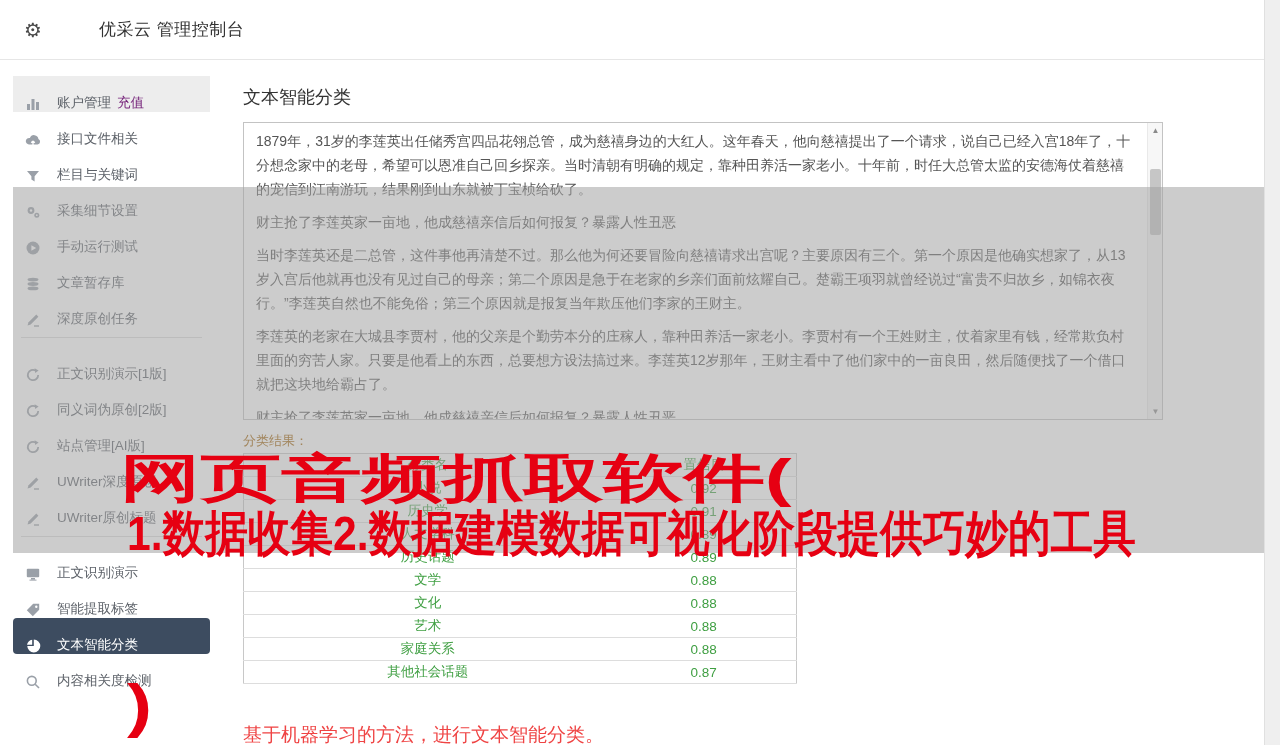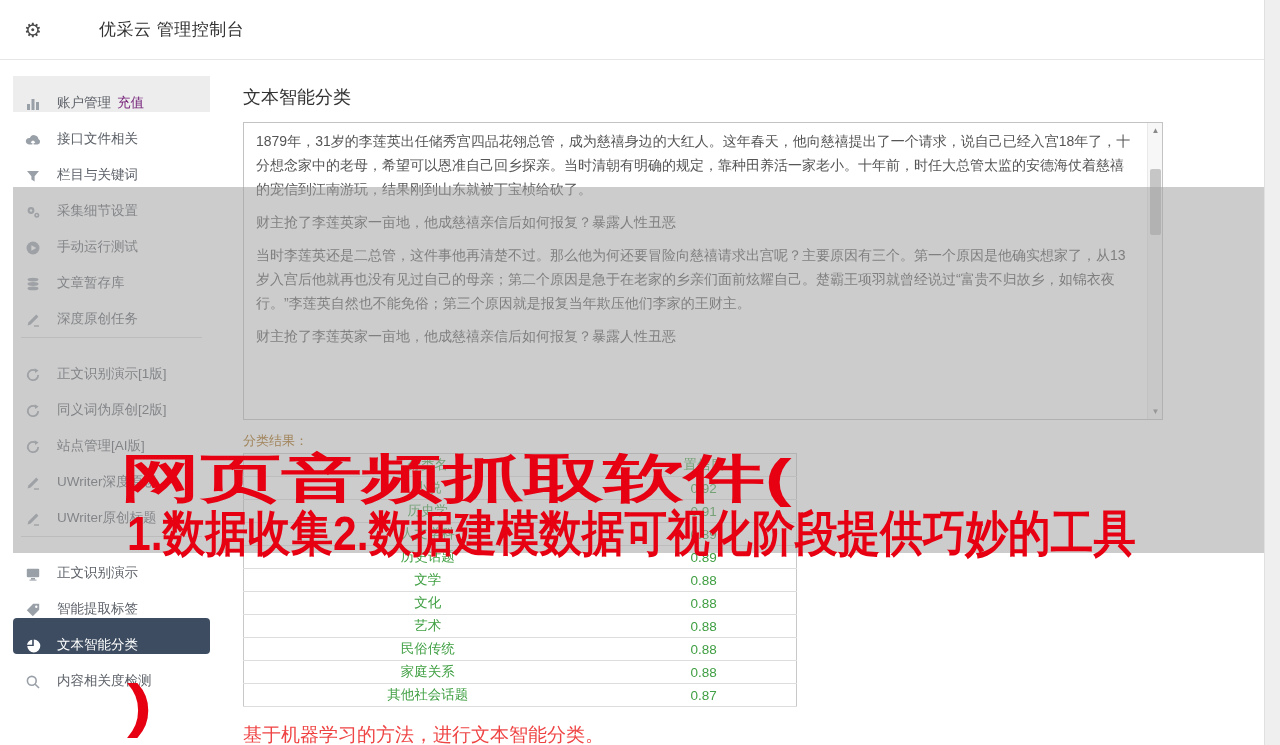--- a/index.html
+++ b/index.html
@@ -245,20 +245,21 @@
     </div>
   </div>
 
 <div class="main-title">文本智能分类</div>
 
 <div class="textbox">
   <div id="paragraphs">
       <p>1879年，31岁的李莲英出任储秀宫四品花翎总管，成为慈禧身边的大红人。这年春天，他向慈禧提出了一个请求，说自己已经入宫18年了，十分想念家中的老母，希望可以恩准自己回乡探亲。当时清朝有明确的规定，靠种田养活一家老小。十年前，时任大总管太监的安德海仗着慈禧的宠信到江南游玩，结果刚到山东就被丁宝桢给砍了。</p>
       <p>财主抢了李莲英家一亩地，他成慈禧亲信后如何报复？暴露人性丑恶</p>
       <p>当时李莲英还是二总管，这件事他再清楚不过。那么他为何还要冒险向慈禧请求出宫呢？主要原因有三个。第一个原因是他确实想家了，从13岁入宫后他就再也没有见过自己的母亲；第二个原因是急于在老家的乡亲们面前炫耀自己。楚霸王项羽就曾经说过“富贵不归故乡，如锦衣夜行。”李莲英自然也不能免俗；第三个原因就是报复当年欺压他们李家的王财主。</p>
+      <p>李莲英的老家在大城县李贾村，他的父亲是个勤劳本分的庄稼人，靠种田养活一家老小。李贾村有一个王姓财主，仗着家里有钱，经常欺负村里面的穷苦人家。只要是他看上的东西，总要想方设法搞过来。李莲英12岁那年，王财主看中了他们家中的一亩良田，然后随便找了一个借口就把这块地给霸占了。</p>
       <p>财主抢了李莲英家一亩地，他成慈禧亲信后如何报复？暴露人性丑恶</p>
     </div>
   <div class="tb-scroll">
     <div class="tb-arrow up">▲</div>
     <div class="tb-thumb"></div>
     <div class="tb-arrow down">▼</div>
   </div>
 </div>
 
 <div class="results-label">分类结果：</div>
@@ -293,24 +294,20 @@
       </tr>
       <tr>
         <td>文化</td>
         <td>0.88</td>
       </tr>
       <tr>
         <td>艺术</td>
         <td>0.88</td>
       </tr>
       <tr>
-        <td>民俗传统</td>
-        <td>0.88</td>
-      </tr>
-      <tr>
         <td>家庭关系</td>
         <td>0.88</td>
       </tr>
       <tr>
         <td>其他社会话题</td>
         <td>0.87</td>
       </tr>
     </tbody>
 </table>
 

